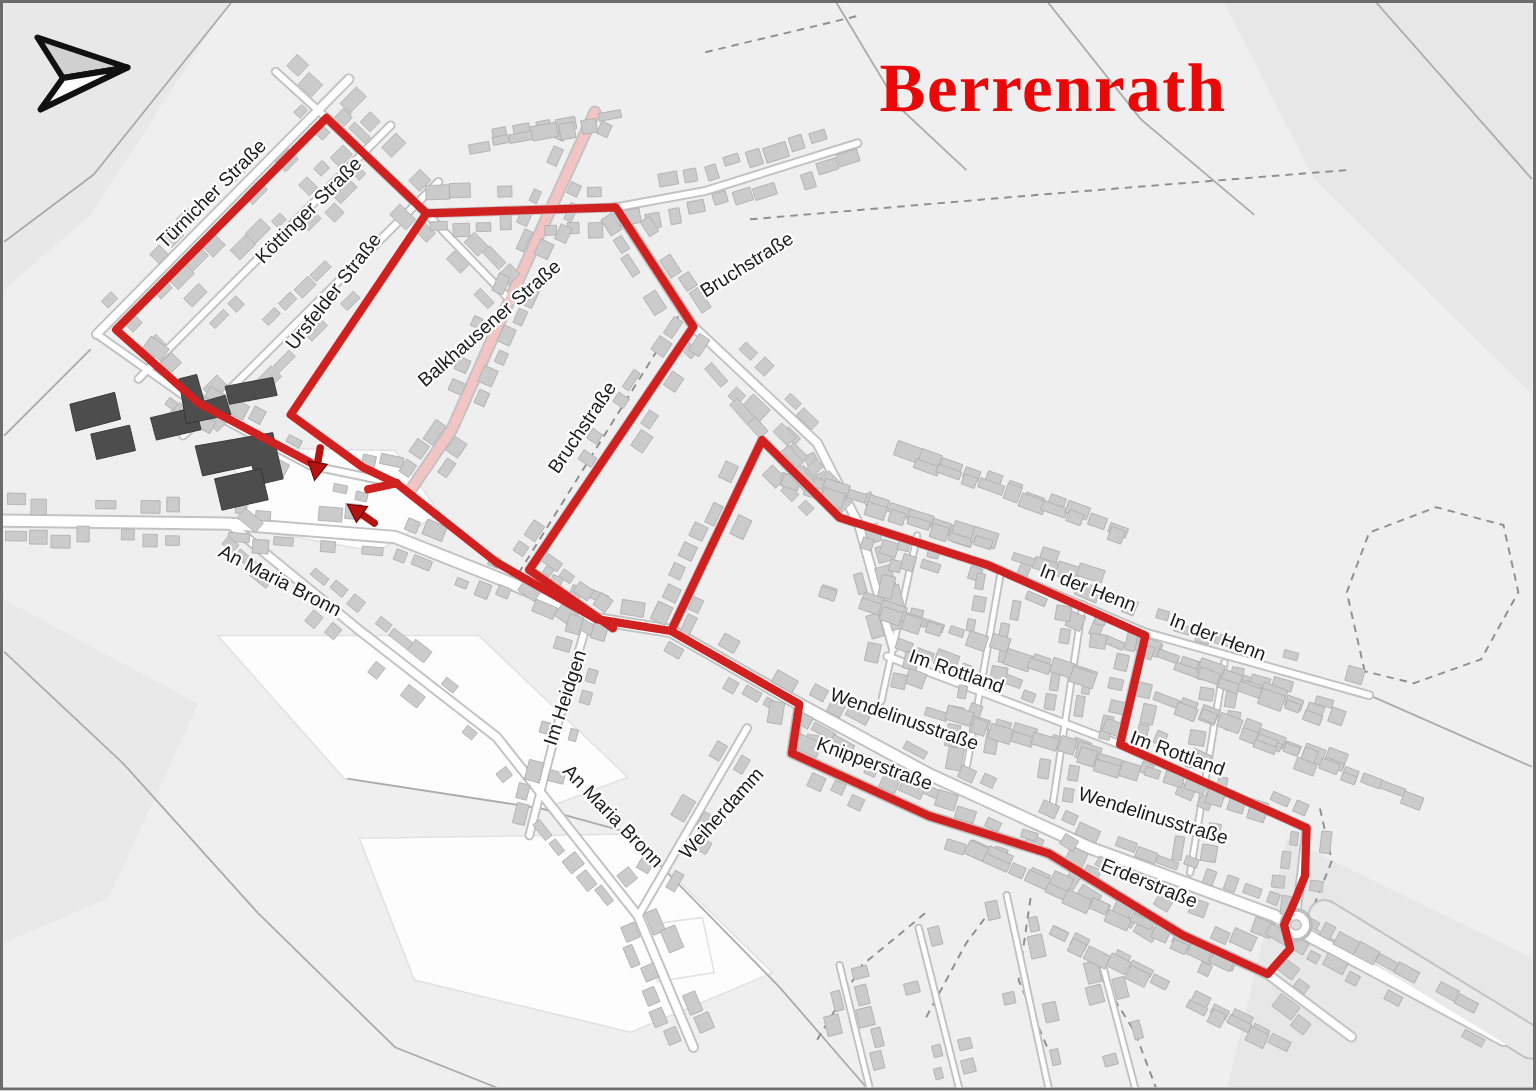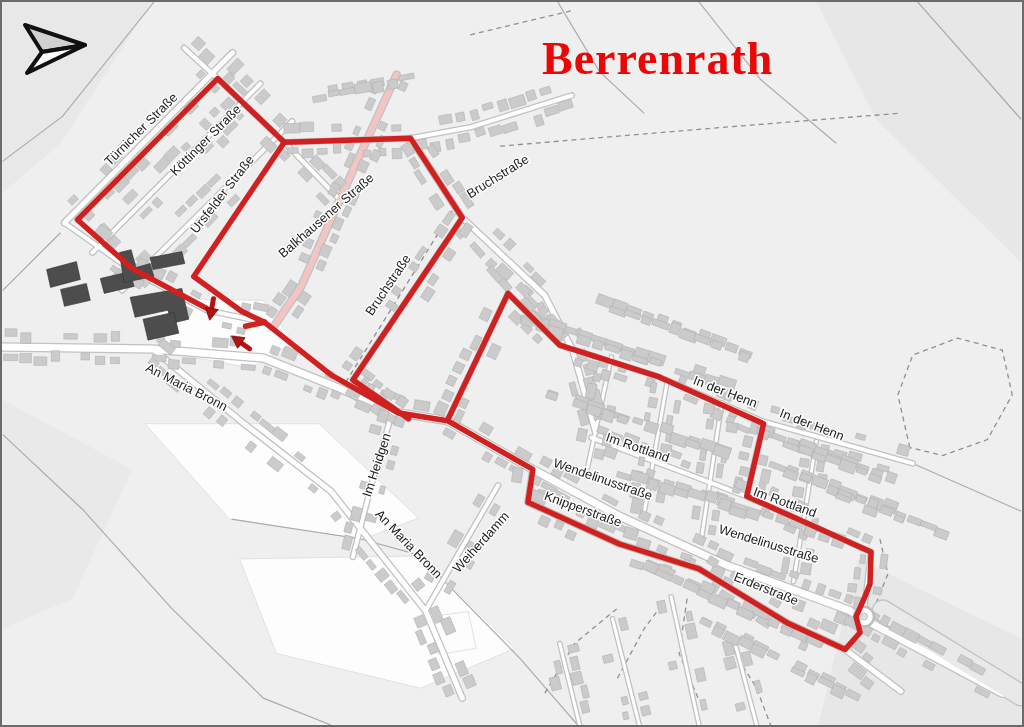--- a/index.html
+++ b/index.html
@@ -1,20 +1,20 @@
 <!DOCTYPE html>
 <html><head>
 <meta charset="utf-8">
 <style>
   html,body{margin:0;padding:0;background:#fff;}
   #page{position:relative;width:1024px;height:727px;overflow:hidden;background:#efefef;
         border:2px solid #6b6b6b;box-sizing:border-box;
         font-family:"Liberation Sans",sans-serif;}
   #map-svg{position:absolute;left:0;top:0;width:100%;height:100%;}
-  #map-title{position:absolute;left:540px;top:30px;width:320px;
+  #map-title{position:absolute;left:540px;top:30px;width:320px;text-align:center;
              font-family:"Liberation Serif",serif;font-weight:bold;font-size:46px;
              letter-spacing:1px;color:#ea0707;user-select:none;}
   #north-arrow{position:absolute;left:8px;top:8px;width:84px;height:70px;}
   .street-label{font-family:"Liberation Sans",sans-serif;fill:#1c1c1c;
                 paint-order:stroke;stroke:#ffffff;stroke-width:3px;stroke-linejoin:round;
                 text-anchor:middle;}
 </style>
 </head>
 <body>
 

